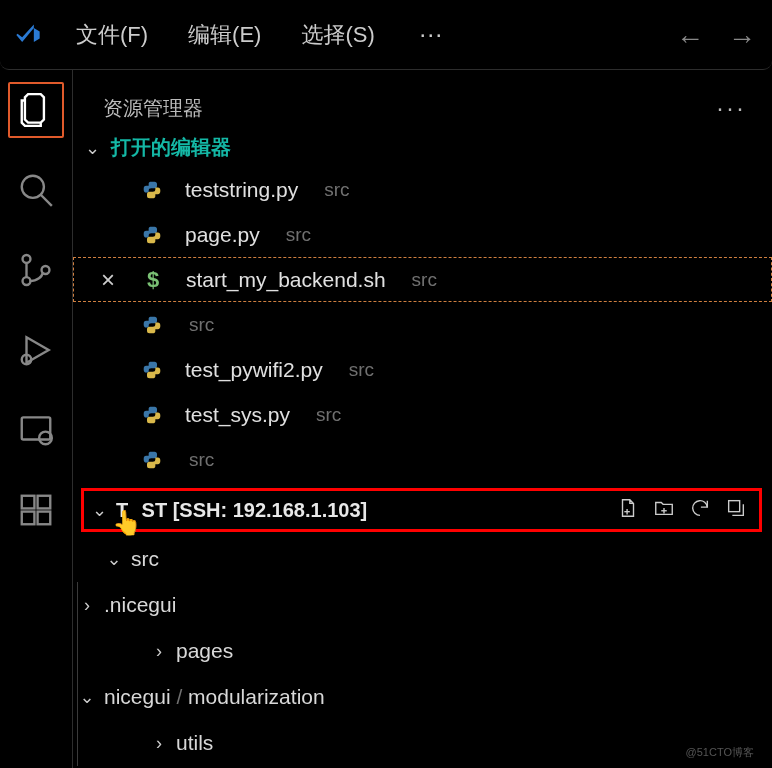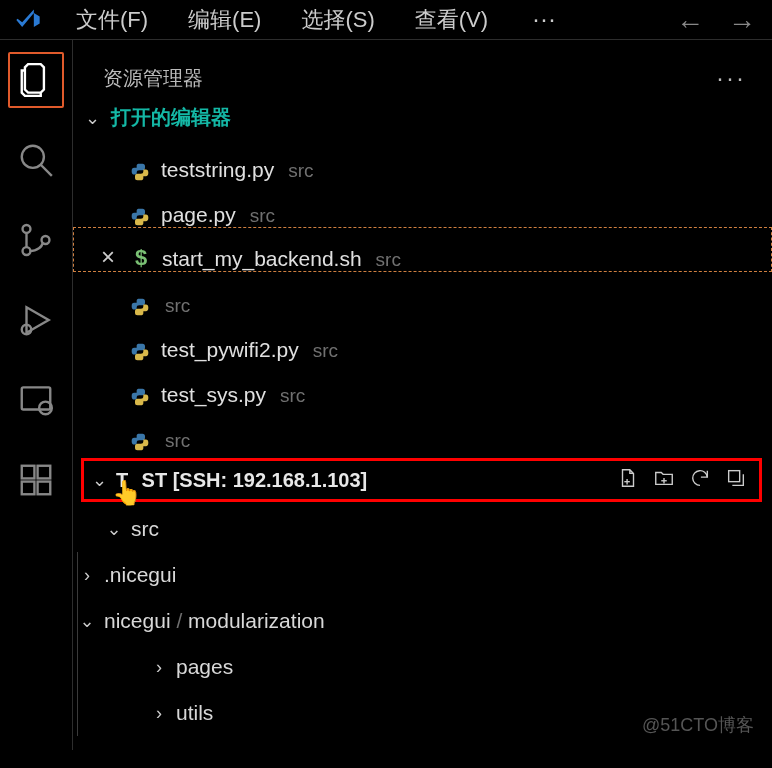--- a/index.html
+++ b/index.html
@@ -1,19 +1,19 @@
 <!DOCTYPE html>
 <html><head>
   <meta charset="utf-8">
   <style>
     * { margin: 0; padding: 0; box-sizing: border-box; font-family: -apple-system, "Segoe UI", "Microsoft YaHei", sans-serif; }
     body { background: #000000; color: #cccccc; width: 772px; height: 768px; overflow: hidden; position: relative; }
     
     
-    .title-bar { height: 40px; display: flex; align-items: center; padding: 0 8px; border-bottom: 1px solid #2d2d2d; }
+    .title-bar { height: 70px; display: flex; align-items: center; padding: 0 8px; border-bottom: 1px solid #2d2d2d; border-radius: 9px; }
     .logo { width: 40px; height: 40px; display: flex; align-items: center; justify-content: center; margin-right: 20px; }
     .logo svg { width: 28px; height: 28px; }
     .menu-items { display: flex; gap: 24px; flex: 1; }
     .menu-item { color: #cccccc; font-size: 22px; cursor: pointer; padding: 4px 8px; }
     .menu-ellipsis { color: #cccccc; font-size: 24px; padding: 4px 12px; cursor: pointer; }
     .nav-arrows { display: flex; gap: 24px; margin-right: 8px; }
     .nav-arrow { color: #888888; font-size: 28px; cursor: pointer; line-height: 1; }
     
     
     .main { display: flex; height: calc(100% - 58px); }
@@ -30,21 +30,21 @@
     .sidebar-header { display: flex; justify-content: space-between; align-items: center; padding: 0 26px 0 30px; height: 40px; }
     .sidebar-title { font-size: 20px; color: #bbbbbb; }
     .sidebar-dots { font-size: 24px; color: #bbbbbb; cursor: pointer; letter-spacing: 2px; }
     
     .section-header { display: flex; align-items: center; padding: 6px 14px 6px 12px; gap: 6px; cursor: pointer; }
     .section-header .chevron { font-size: 18px; color: #cccccc; width: 20px; }
     .section-label { font-size: 20px; font-weight: bold; color: #14b8a6; }
     
     
     .open-editors { display: flex; flex-direction: column; }
-    .editor-item { display: flex; align-items: flex-end; height: 45px; padding-left: 22px; gap: 10px; cursor: pointer; }
+    .editor-item { display: flex; align-items: center; height: 45px; padding-left: 22px; gap: 22px; cursor: pointer; }
     .editor-item.active { border: 1px dashed #d08040; }
     .close-x { width: 24px; font-size: 24px; color: #cccccc; text-align: center; }
     .close-space { width: 24px; }
     .fileicon { width: 22px; display: flex; align-items: center; justify-content: center; }
     .fileicon svg { width: 20px; height: 20px; }
     .filename { font-size: 21px; color: #e0e0e0; }
     .filedir { font-size: 19px; color: #707070; margin-left: 4px; }
     
     
     .folder-section { border: 3px solid #ff0000; margin: 6px 10px 4px 8px; padding: 2px 2px; position: relative; }
@@ -62,36 +62,35 @@
     .tree-item .chevron { font-size: 18px; color: #cccccc; width: 18px; text-align: center; }
     .tree-item .chevron.right::before { content: "›"; }
     .tree-item .chevron.down::before { content: "⌄"; }
     .tree-label { font-size: 21px; color: #d8d8d8; }
     .tree-label .dim { color: #707070; }
     .vline { border-left: 1px solid #3a3a3a; }
     .indent-1 { padding-left: 28px; }
     .indent-2 { }
     .indent-3 { padding-left: 72px; }
     
-    .watermark { position: absolute; bottom: 31px; right: 18px; font-size: 18px; color: #555555; }
+    .watermark { position: absolute; bottom: 8px; right: 18px; font-size: 11px; color: #555555; }
   </style>
 </head>
 <body>
 
 <div class="title-bar">
   <div class="logo">
     <svg viewBox="0 0 24 24">
         <path d="M17 3 L7 14 L3 11 L2 12 L7 18 L17 6 L22 9 L22 15 L17 18 L17 3 Z" fill="#2a7ad4" stroke="none"></path>
       </svg>
   </div>
   <div class="menu-items">
     <div class="menu-item">文件(F)</div>
     <div class="menu-item">编辑(E)</div>
     <div class="menu-item">选择(S)</div>
-    <div class="menu-item">查看(V)</div>
     <div class="menu-ellipsis">···</div>
   </div>
   <div class="nav-arrows">
     <div class="nav-arrow">←</div>
     <div class="nav-arrow">→</div>
   </div>
 </div>
 
 <div class="main">
 
@@ -260,29 +259,29 @@
 
     <div class="tree">
       <div class="tree-item indent-1">
         <span class="chevron down"></span>
         <span class="tree-label">src</span>
       </div>
       <div class="tree-item indent-2 vline">
         <span class="chevron right"></span>
         <span class="tree-label">.nicegui</span>
       </div>
+      <div class="tree-item indent-3 vline">
+        <span class="chevron right"></span>
+        <span class="tree-label">pages</span>
+      </div>
       <div class="tree-item indent-2 vline">
         <span class="chevron down"></span>
         <span class="tree-label"><span>nicegui</span><span class="dim"> / </span><span>modularization</span></span>
       </div>
       <div class="tree-item indent-3 vline">
         <span class="chevron right"></span>
-        <span class="tree-label">pages</span>
-      </div>
-      <div class="tree-item indent-3 vline">
-        <span class="chevron right"></span>
         <span class="tree-label">utils</span>
       </div>
     </div>
   </div>
 </div>
 
 <div class="watermark">@51CTO博客</div>
 
 </body></html>

